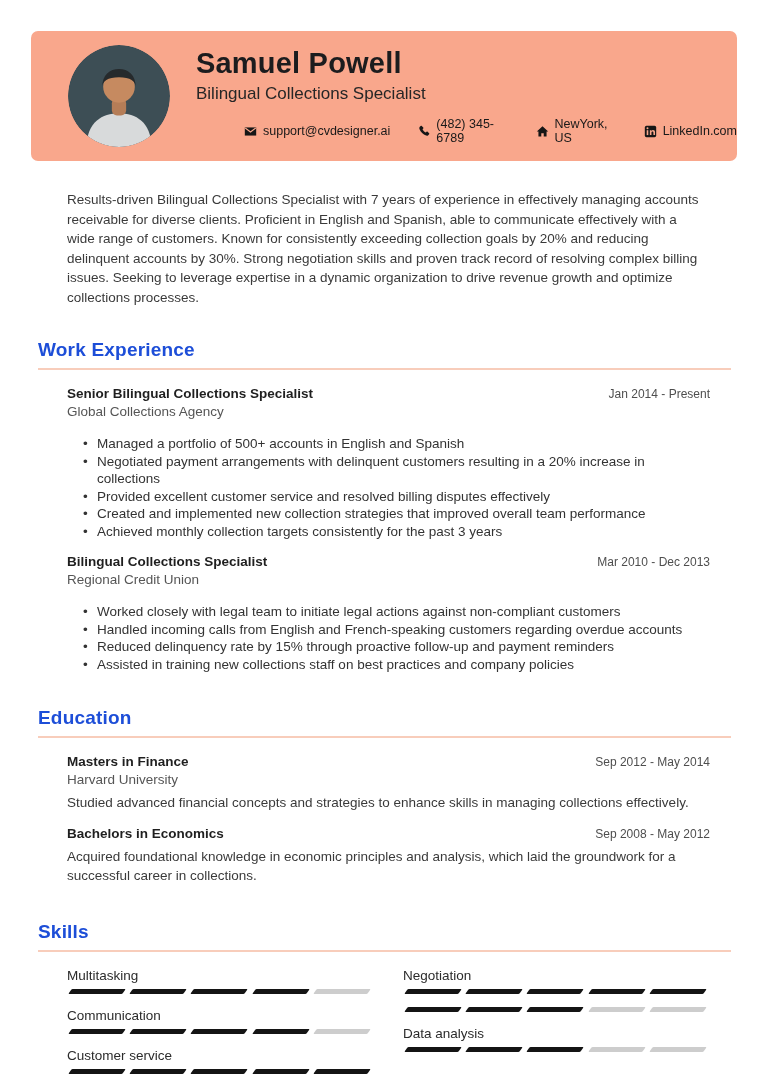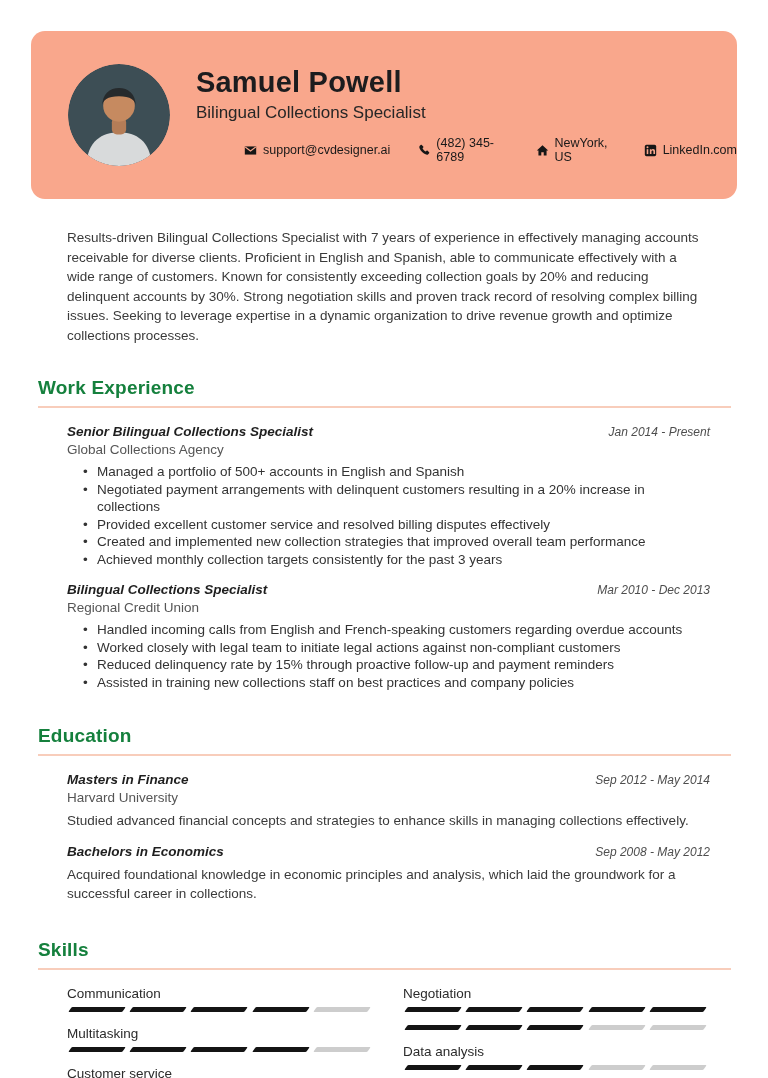--- a/index.html
+++ b/index.html
@@ -1,52 +1,52 @@
 <!DOCTYPE html>
 <html><head>
 <meta charset="utf-8">
 <style>
   * { margin:0; padding:0; box-sizing:border-box; }
   html,body { background:#ffffff; }
   body { font-family:"Liberation Sans","DejaVu Sans",sans-serif; color:#1b1b1b; }
   .page { width:768px; height:1078px; background:#fff; padding:0 31px; overflow:hidden; position:relative; }
 
   
-  .header { margin-top:31px; height:168px; background:#f9a78c; border-radius:14px;
+  .header { margin-top:31px; height:130px; background:#f9a78c; border-radius:7px;
             display:flex; align-items:center; padding-left:37px; }
   .avatar { width:102px; height:102px; border-radius:50%; overflow:hidden; flex:0 0 auto; }
   .avatar svg { display:block; width:100%; height:100%; }
   .header-text { margin-left:26px; }
   .name { font-size:29px; font-weight:700; color:#1c1c1e; letter-spacing:0.2px; }
   .job-title { font-size:17px; color:#262626; margin-top:4px; }
   .contact-row { display:flex; align-items:center; gap:28px; margin-top:13px;margin-left:48px; }
   .contact-item { display:flex; align-items:center; gap:6px; font-size:12.5px; color:#191919; cursor:pointer; }
   .contact-item svg { display:block; }
 
   
   .summary { margin:29px 32px 0 36px; font-size:13.5px; line-height:19.5px; color:#3a3a3a; }
 
   
   .section { margin:0 6px 0 7px; }
   .section.work { margin-top:32px; }
   .section.education { margin-top:34px; }
   .section.skills { margin-top:36px; }
-  .section-heading { font-size:19px; font-weight:600; color:#15803d; letter-spacing:0.2px; }
+  .section-heading { font-size:19px; font-weight:600; color:#1d4ed8; letter-spacing:0.2px; }
   .rule { border:none; border-top:2px solid #f8cdbb; margin-top:7px; }
 
   .entry { padding:0 21px 0 29px; }
   .entry.first { margin-top:15px; }
   .entry.next { margin-top:13px; }
-  .entry-head { display:flex; justify-content:space-between; align-items:baseline;font-style:italic; }
+  .entry-head { display:flex; justify-content:space-between; align-items:baseline; }
   .entry-title { font-size:13.5px; font-weight:700; color:#1f1f1f; line-height:17px; }
   .entry-dates { font-size:12px; color:#4e4e4e; white-space:nowrap; }
   .entry-sub { font-size:13.5px; color:#555555; line-height:17px; margin-top:1px; }
   .entry-desc { font-size:13.5px; color:#3a3a3a; line-height:19px; margin-top:5px; }
 
-  ul.bullets { list-style:none; margin-top:5px; }
+  ul.bullets { list-style:none; margin-top:15px; }
   ul.bullets li { position:relative; padding-left:30px; font-size:13.5px; color:#333333; line-height:17.5px; }
   ul.bullets li::before { content:"•"; position:absolute; left:16px; top:0; color:#333; }
 
   
   .skills-grid { display:flex; gap:31px; margin-top:15px; padding:0 23px 0 29px; }
   .skills-col { flex:1; }
   .skill { margin-bottom:13px; }
   .skill-label { font-size:13.5px; color:#2b2b2b; line-height:17px; }
   .skill-bar { display:flex; gap:7px; margin-top:5px; height:5px; padding:0 3px; }
   .skill-bar .seg { flex:1; transform:skewX(-35deg); border-radius:1px; }
@@ -140,22 +140,22 @@
       </ul>
     </div>
 
     <div class="entry next">
       <div class="entry-head">
         <span class="entry-title">Bilingual Collections Specialist</span>
         <span class="entry-dates">Mar 2010 - Dec 2013</span>
       </div>
       <div class="entry-sub">Regional Credit Union</div>
       <ul class="bullets">
+        <li>Worked closely with legal team to initiate legal actions against non-compliant customers</li>
         <li>Handled incoming calls from English and French-speaking customers regarding overdue accounts</li>
-        <li>Worked closely with legal team to initiate legal actions against non-compliant customers</li>
         <li>Reduced delinquency rate by 15% through proactive follow-up and payment reminders</li>
         <li>Assisted in training new collections staff on best practices and company policies</li>
       </ul>
     </div>
   </section>
 
   <section class="section education">
     <h2 class="section-heading">Education</h2>
     <hr class="rule">
 
@@ -177,40 +177,40 @@
     </div>
   </section>
 
   <section class="section skills">
     <h2 class="section-heading">Skills</h2>
     <hr class="rule">
 
     <div class="skills-grid">
       <div class="skills-col">
         <div class="skill">
+          <div class="skill-label">Multitasking</div>
+          <div class="skill-bar">
+              <span class="seg filled"></span>
+              <span class="seg filled"></span>
+              <span class="seg filled"></span>
+              <span class="seg filled"></span>
+              <span class="seg empty"></span>
+            </div>
+        </div>
+        <div class="skill">
           <div class="skill-label">Communication</div>
           <div class="skill-bar">
               <span class="seg filled"></span>
               <span class="seg filled"></span>
               <span class="seg filled"></span>
               <span class="seg filled"></span>
               <span class="seg empty"></span>
             </div>
         </div>
         <div class="skill">
-          <div class="skill-label">Multitasking</div>
-          <div class="skill-bar">
-              <span class="seg filled"></span>
-              <span class="seg filled"></span>
-              <span class="seg filled"></span>
-              <span class="seg filled"></span>
-              <span class="seg empty"></span>
-            </div>
-        </div>
-        <div class="skill">
           <div class="skill-label">Customer service</div>
           <div class="skill-bar">
               <span class="seg filled"></span>
               <span class="seg filled"></span>
               <span class="seg filled"></span>
               <span class="seg filled"></span>
               <span class="seg filled"></span>
             </div>
         </div>
 

